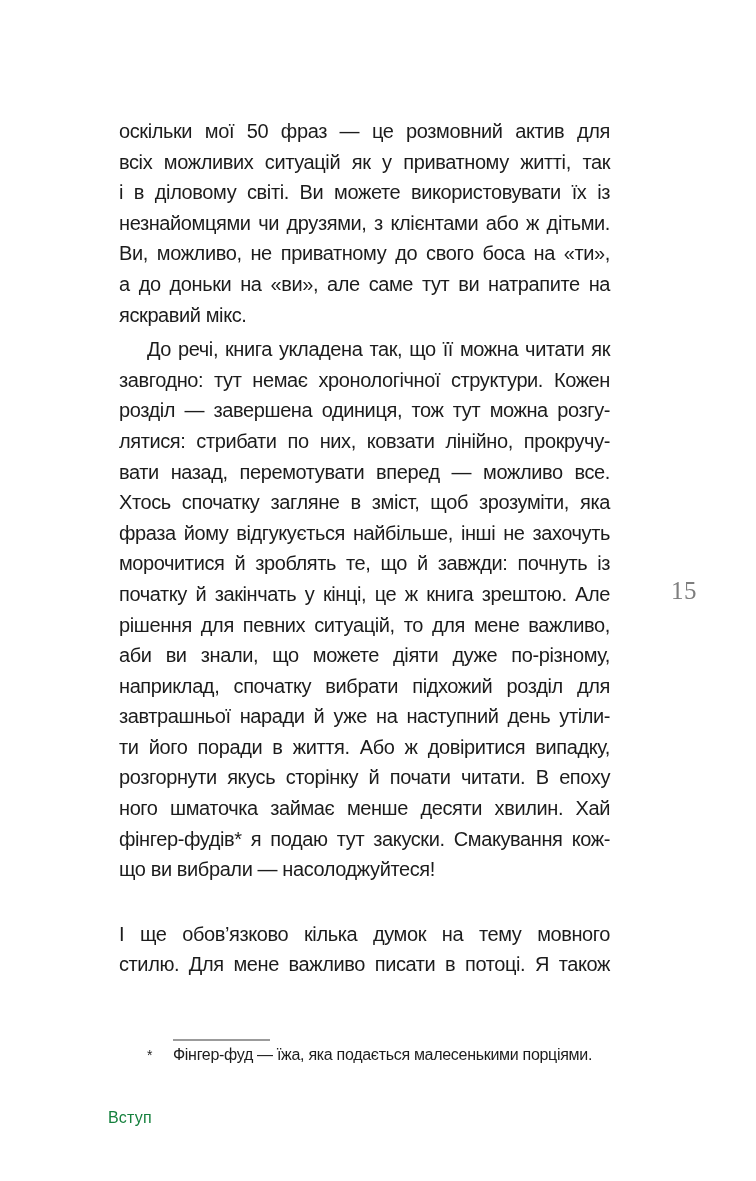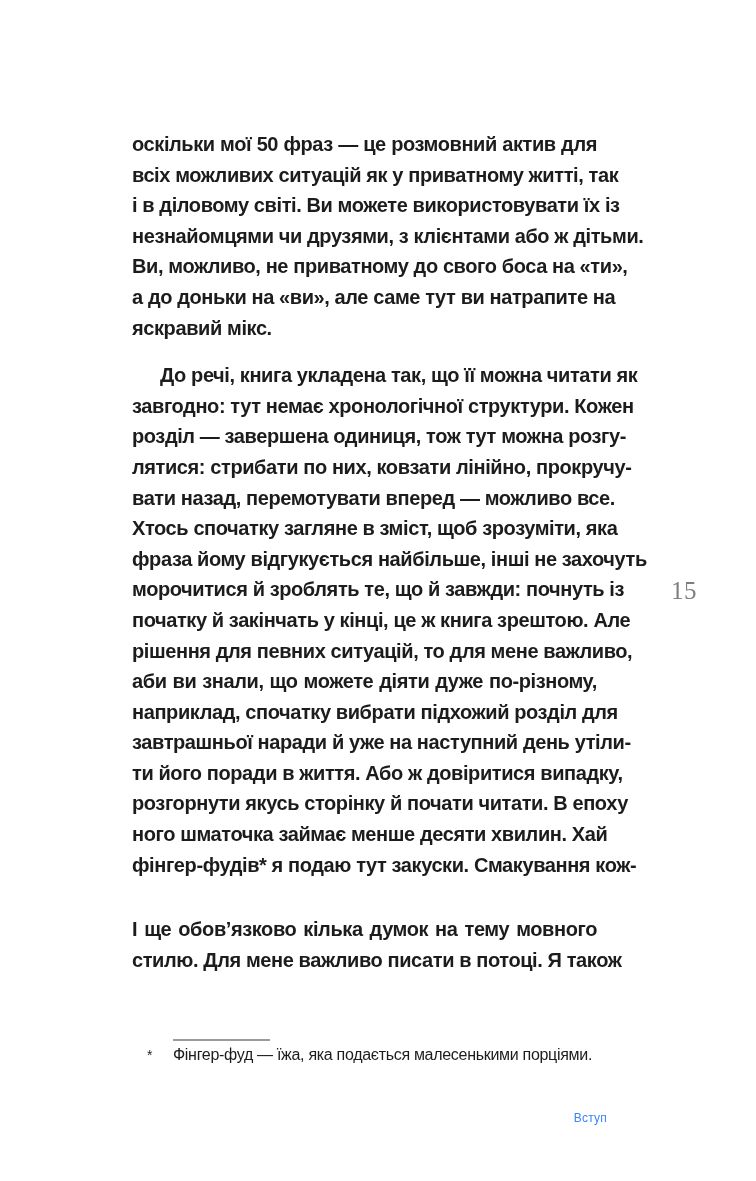--- a/index.html
+++ b/index.html
@@ -20,21 +20,21 @@
   .text-column {
     position: absolute;
     left: 115px;
     top: 112px;
     width: 499px;
     font-size: 20px;
     line-height: 30.6px;
     letter-spacing: -0.4px;
     color: #1c1c1c;
   }
-  .paragraph { margin: 17px; font-weight: bold; }
+  .paragraph { margin: 4px; }
   .paragraph.gap-before { margin-top: 34px; }
   .line {
     text-align: justify;
     text-align-last: justify;
     white-space: nowrap;
   }
   .line.ragged {
     text-align: center;
     text-align-last: left;
   }
@@ -84,24 +84,24 @@
     letter-spacing: -0.3px;
     color: #1c1c1c;
   }
 
   
   .running-footer {
     position: absolute;
     left: 108px;
     top: 1108px;
     width: 499px;
-    text-align: right;
-    font-size: 12px;
+    text-align: left;
+    font-size: 16px;
     line-height: 20px;
-    color: #3b82f6;
+    color: #15803d;
     letter-spacing: 0.2px;
   }
 </style>
 </head>
 <body>
 
 <div class="page">
 
   <div class="text-column">
       <div class="paragraph">
@@ -124,20 +124,21 @@
         <div class="line">морочитися й зроблять те, що й завжди: почнуть із</div>
         <div class="line">початку й закінчать у кінці, це ж книга зрештою. Але</div>
         <div class="line">рішення для певних ситуацій, то для мене важливо,</div>
         <div class="line">аби ви знали, що можете діяти дуже по-різному,</div>
         <div class="line">наприклад, спочатку вибрати підхожий розділ для</div>
         <div class="line">завтрашньої наради й уже на наступний день утіли-</div>
         <div class="line">ти його поради в життя. Або ж довіритися випадку,</div>
         <div class="line">розгорнути якусь сторінку й почати читати. В епоху</div>
         <div class="line">ного шматочка займає менше десяти хвилин. Хай</div>
         <div class="line">фінгер-фудів* я подаю тут закуски. Смакування кож-</div>
+        <div class="line ragged">що ви вибрали — насолоджуйтеся!</div>
       </div>
       <div class="paragraph gap-before">
         <div class="line">І ще обов’язково кілька думок на тему мовного</div>
         <div class="line">стилю. Для мене важливо писати в потоці. Я також</div>
       </div>
     </div>
 
   <div class="page-number">15</div>
 
   <div class="footnote">

